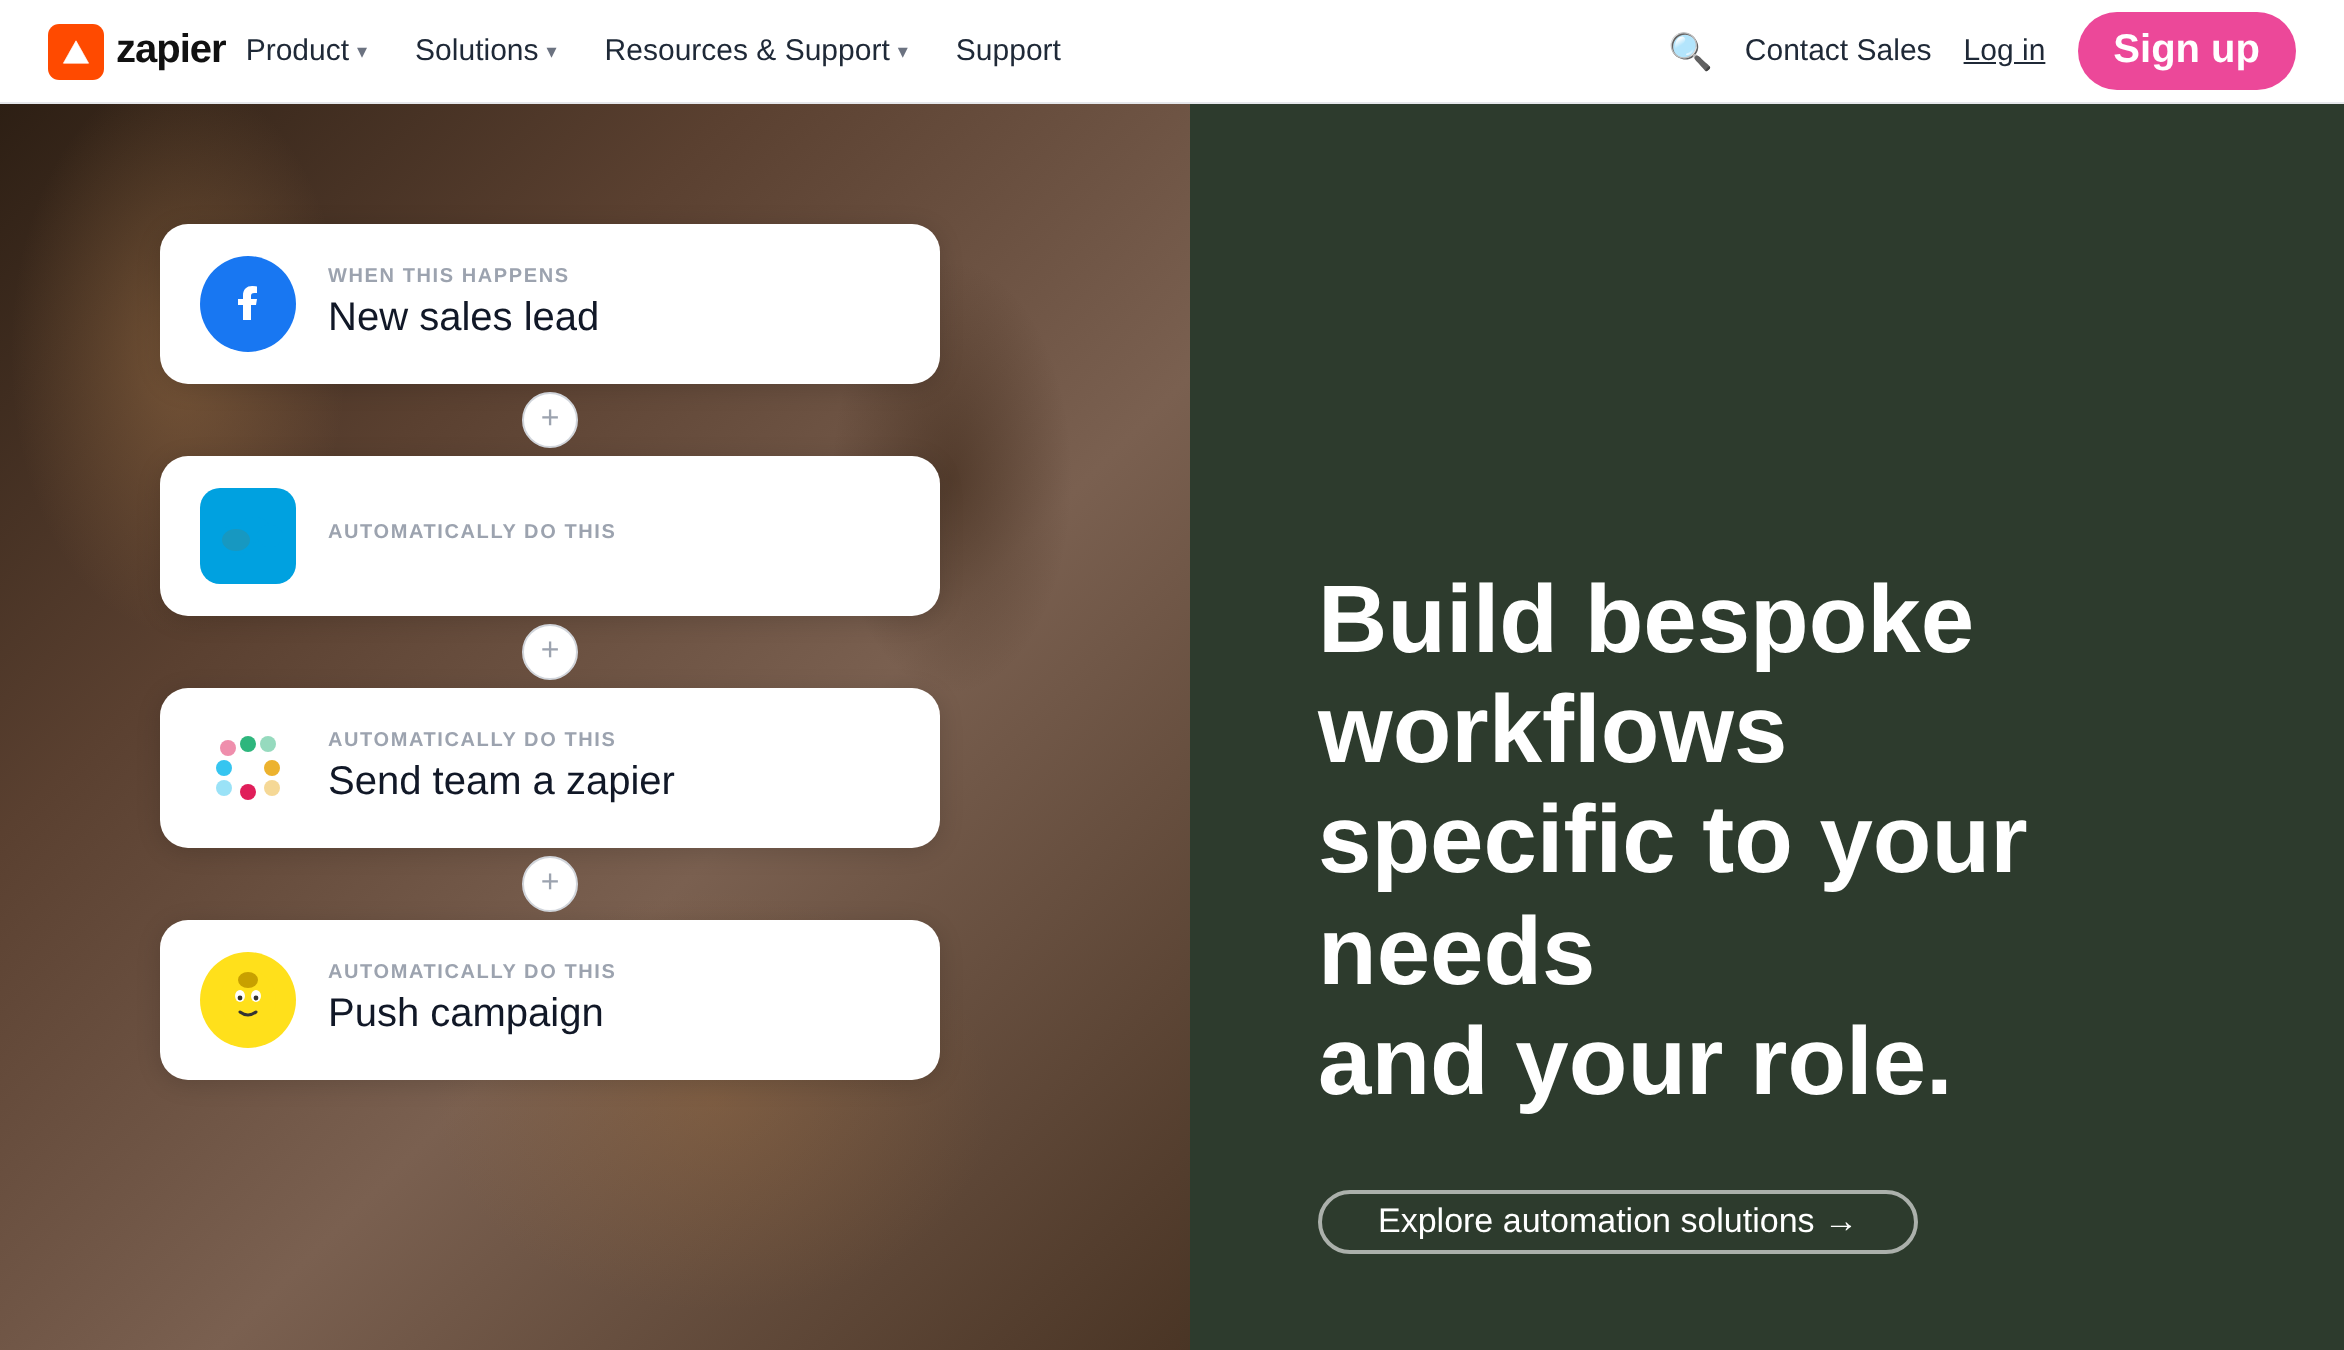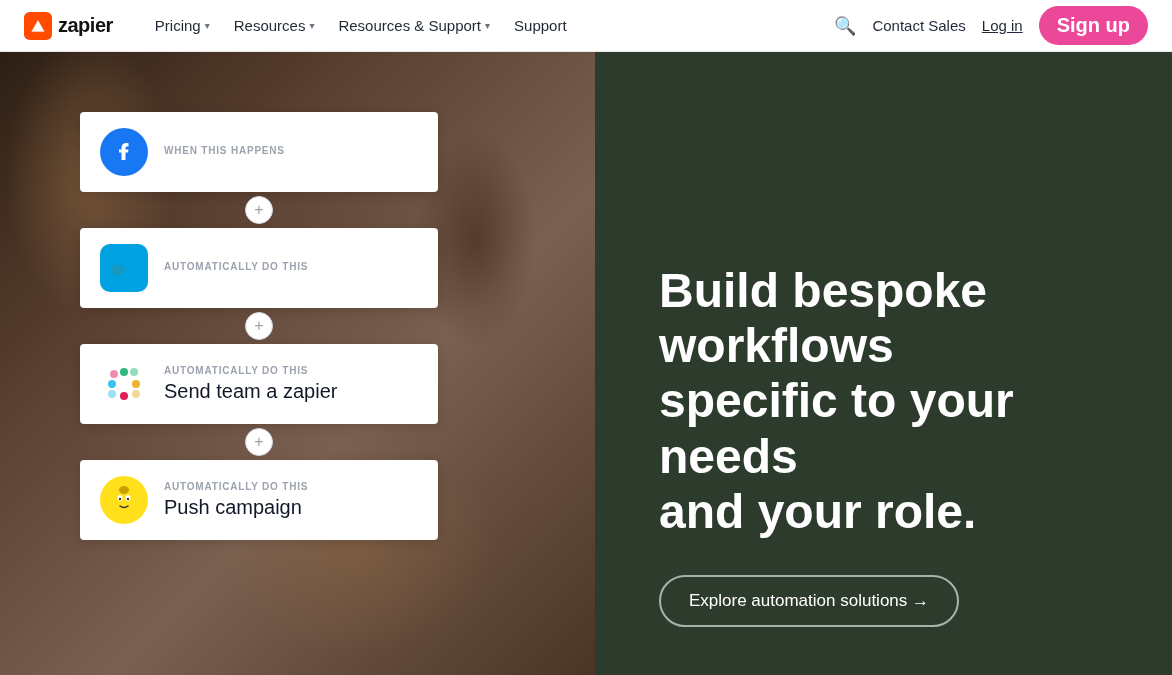--- a/index.html
+++ b/index.html
@@ -5,21 +5,21 @@
     * { margin: 0; padding: 0; box-sizing: border-box; }
     body { font-family: -apple-system, BlinkMacSystemFont, 'Segoe UI', sans-serif; width: 1172px; height: 675px; overflow: hidden; }
 
     
     nav {
       display: flex; align-items: center; height: 52px;
       padding: 0 24px; background: #fff;
       border-bottom: 1px solid #e5e7eb;
       position: relative; z-index: 10;
     }
-    .nav-logo { display: flex; align-items: center; gap: 6px; margin-right: 32px; }
+    .nav-logo { display: flex; align-items: center; gap: 6px; }
     .nav-logo-icon { width: 28px; height: 28px; }
     .nav-links { display: flex; align-items: center; gap: 4px; flex: 1; }
     .nav-link {
       display: flex; align-items: center; gap: 4px;
       font-size: 15px; color: #1f2937; padding: 6px 10px;
       cursor: pointer; border-radius: 6px; white-space: nowrap;
       text-decoration: none;
     }
     .nav-chevron { font-size: 10px; color: #6b7280; }
     .nav-right { display: flex; align-items: center; gap: 16px; margin-left: auto; }
@@ -66,21 +66,21 @@
     .connector {
       width: 28px; height: 28px; background: #fff;
       border: 1.5px solid #d1d5db; border-radius: 50%;
       display: flex; align-items: center; justify-content: center;
       font-size: 16px; color: #9ca3af; margin: 0 auto;
       position: relative; z-index: 2;
     }
     .connector-wrap { display: flex; justify-content: center; height: 36px; align-items: center; }
 
     .card {
-      width: 358px; background: #fff; border-radius: 4px;
+      width: 390px; background: #fff; border-radius: 14px;
       padding: 16px 20px; display: flex; align-items: center; gap: 16px;
       box-shadow: 0 2px 12px rgba(0,0,0,0.15);
     }
     .card-text { flex: 1; }
     .card-label { font-size: 10px; font-weight: 700; letter-spacing: 0.08em; color: #9ca3af; text-transform: uppercase; margin-bottom: 4px; }
     .card-title { font-size: 20px; font-weight: 500; color: #111827; }
 
     
     .fb-icon {
       width: 48px; height: 48px; background: #1877f2; border-radius: 50%;
@@ -115,46 +115,46 @@
     }
     .right-content { max-width: 480px; }
     .hero-title {
       font-size: 48px; font-weight: 700; color: #fff; line-height: 1.15;
       margin-bottom: 36px;
     }
     .cta-button {
       display: inline-flex; align-items: center; gap: 8px;
       background: transparent; color: #fff;
       border: 2px solid rgba(255,255,255,0.6);
-      padding: 14px 28px; border-radius: 9999px;
+      padding: 4px 28px; border-radius: 9999px;
       font-size: 17px; cursor: pointer; white-space: nowrap;
     }
 
     
     .zapier-text { font-size: 20px; font-weight: 700; color: #111; letter-spacing: -0.5px; }
   </style>
 </head>
 <body>
 
 <nav>
   <div class="nav-logo">
     <svg class="nav-logo-icon" viewBox="0 0 40 40" fill="none" xmlns="http://www.w3.org/2000/svg">
       <rect width="40" height="40" rx="8" fill="#FF4A00"></rect>
       <path d="M24.5 20L20 12L15.5 20M15.5 20L11 28H29L24.5 20H15.5Z" fill="white" stroke="white" stroke-width="0.5"></path>
     </svg>
     <span class="zapier-text">zapier</span>
   </div>
 
   <div class="nav-links">
     <a class="nav-link">
-      <span>Pricing</span>
+      <span>Product</span>
       <span class="nav-chevron">▾</span>
     </a>
     <a class="nav-link">
-      <span>Resources</span>
+      <span>Solutions</span>
       <span class="nav-chevron">▾</span>
     </a>
     <a class="nav-link">
       <span>Resources &amp; Support</span>
       <span class="nav-chevron">▾</span>
     </a>
     <a class="nav-link">
       <span>Support</span>
     </a>
   </div>
@@ -177,20 +177,21 @@
     <div class="cards-container">
 
       <div class="card">
         <div class="fb-icon">
           <svg width="28" height="28" viewBox="0 0 28 28" fill="none">
             <path d="M15.5 14.5h2.5l0.5-3H15.5v-1.5c0-.85.4-1.5 1.7-1.5H18.5V5.2A20 20 0 0016.1 5c-2.8 0-4.6 1.7-4.6 4.7V11.5H9v3h2.5V22h4V14.5z" fill="white"></path>
           </svg>
         </div>
         <div class="card-text">
           <div class="card-label">WHEN THIS HAPPENS</div>
+          <div class="card-title">New sales lead</div>
         </div>
       </div>
 
       <div class="connector-wrap">
         <div class="connector">+</div>
       </div>
 
       <div class="card">
         <div class="sf-icon">
           <svg width="38" height="28" viewBox="0 0 38 28" fill="none">

